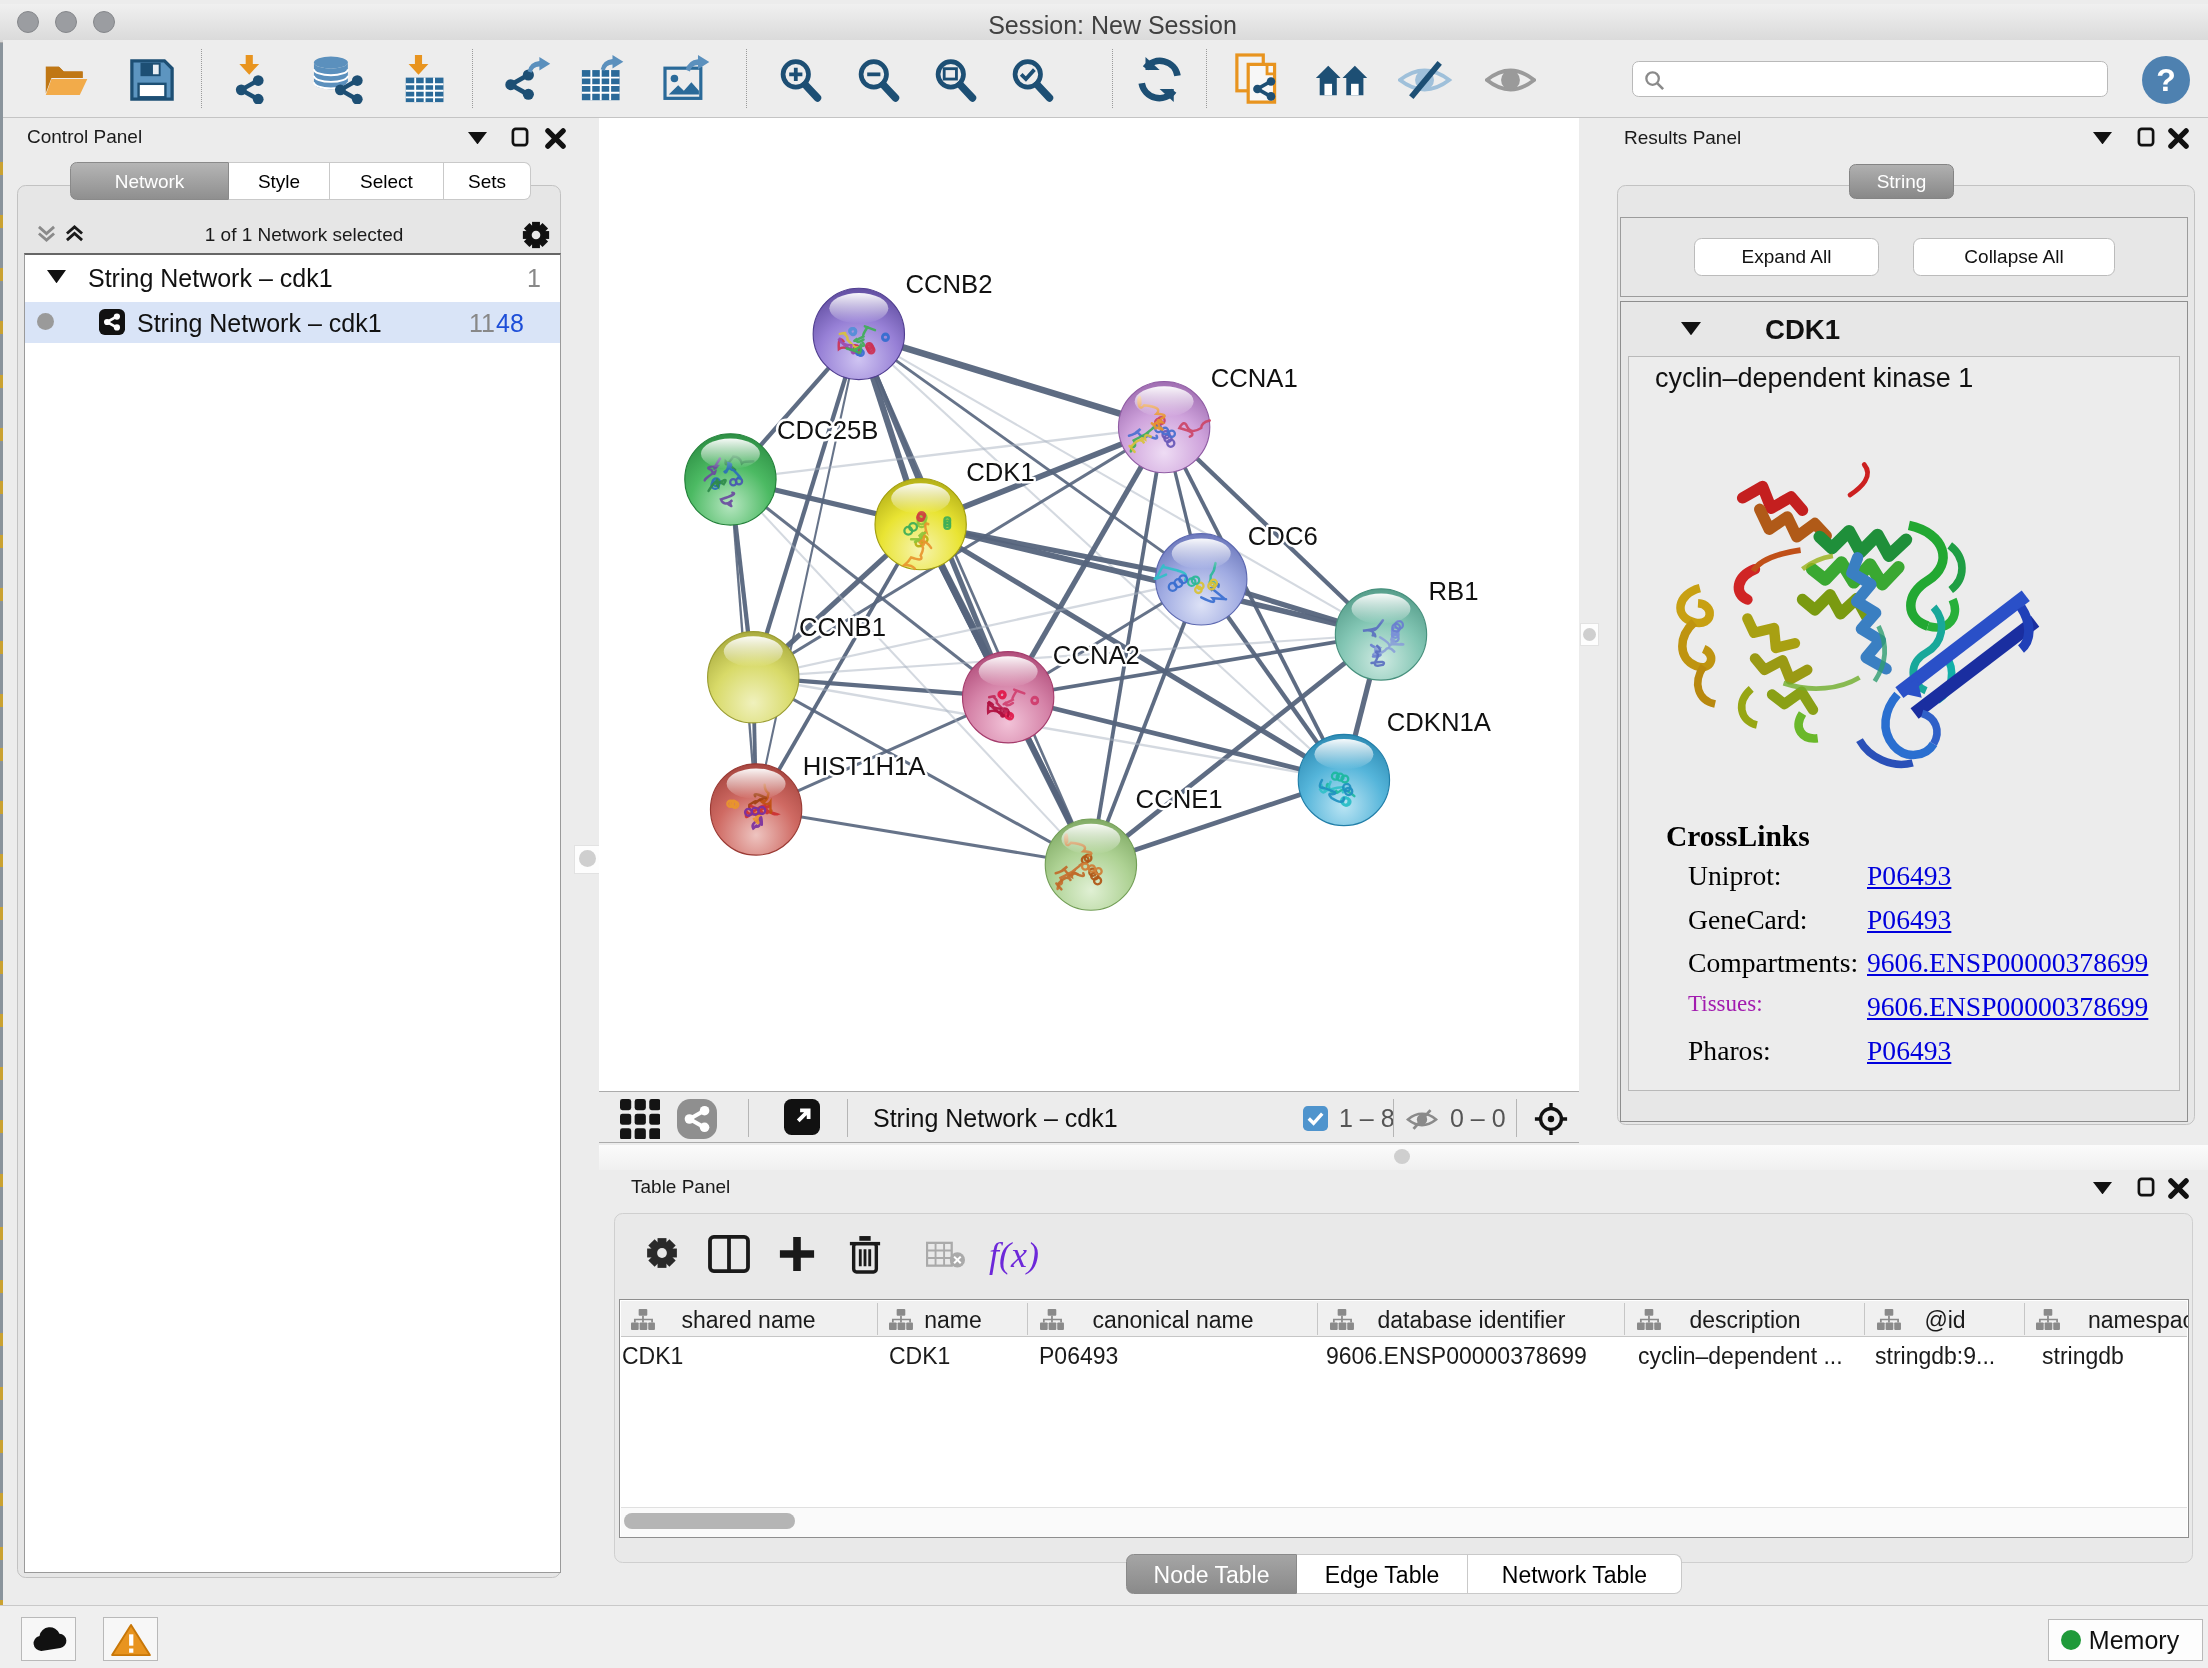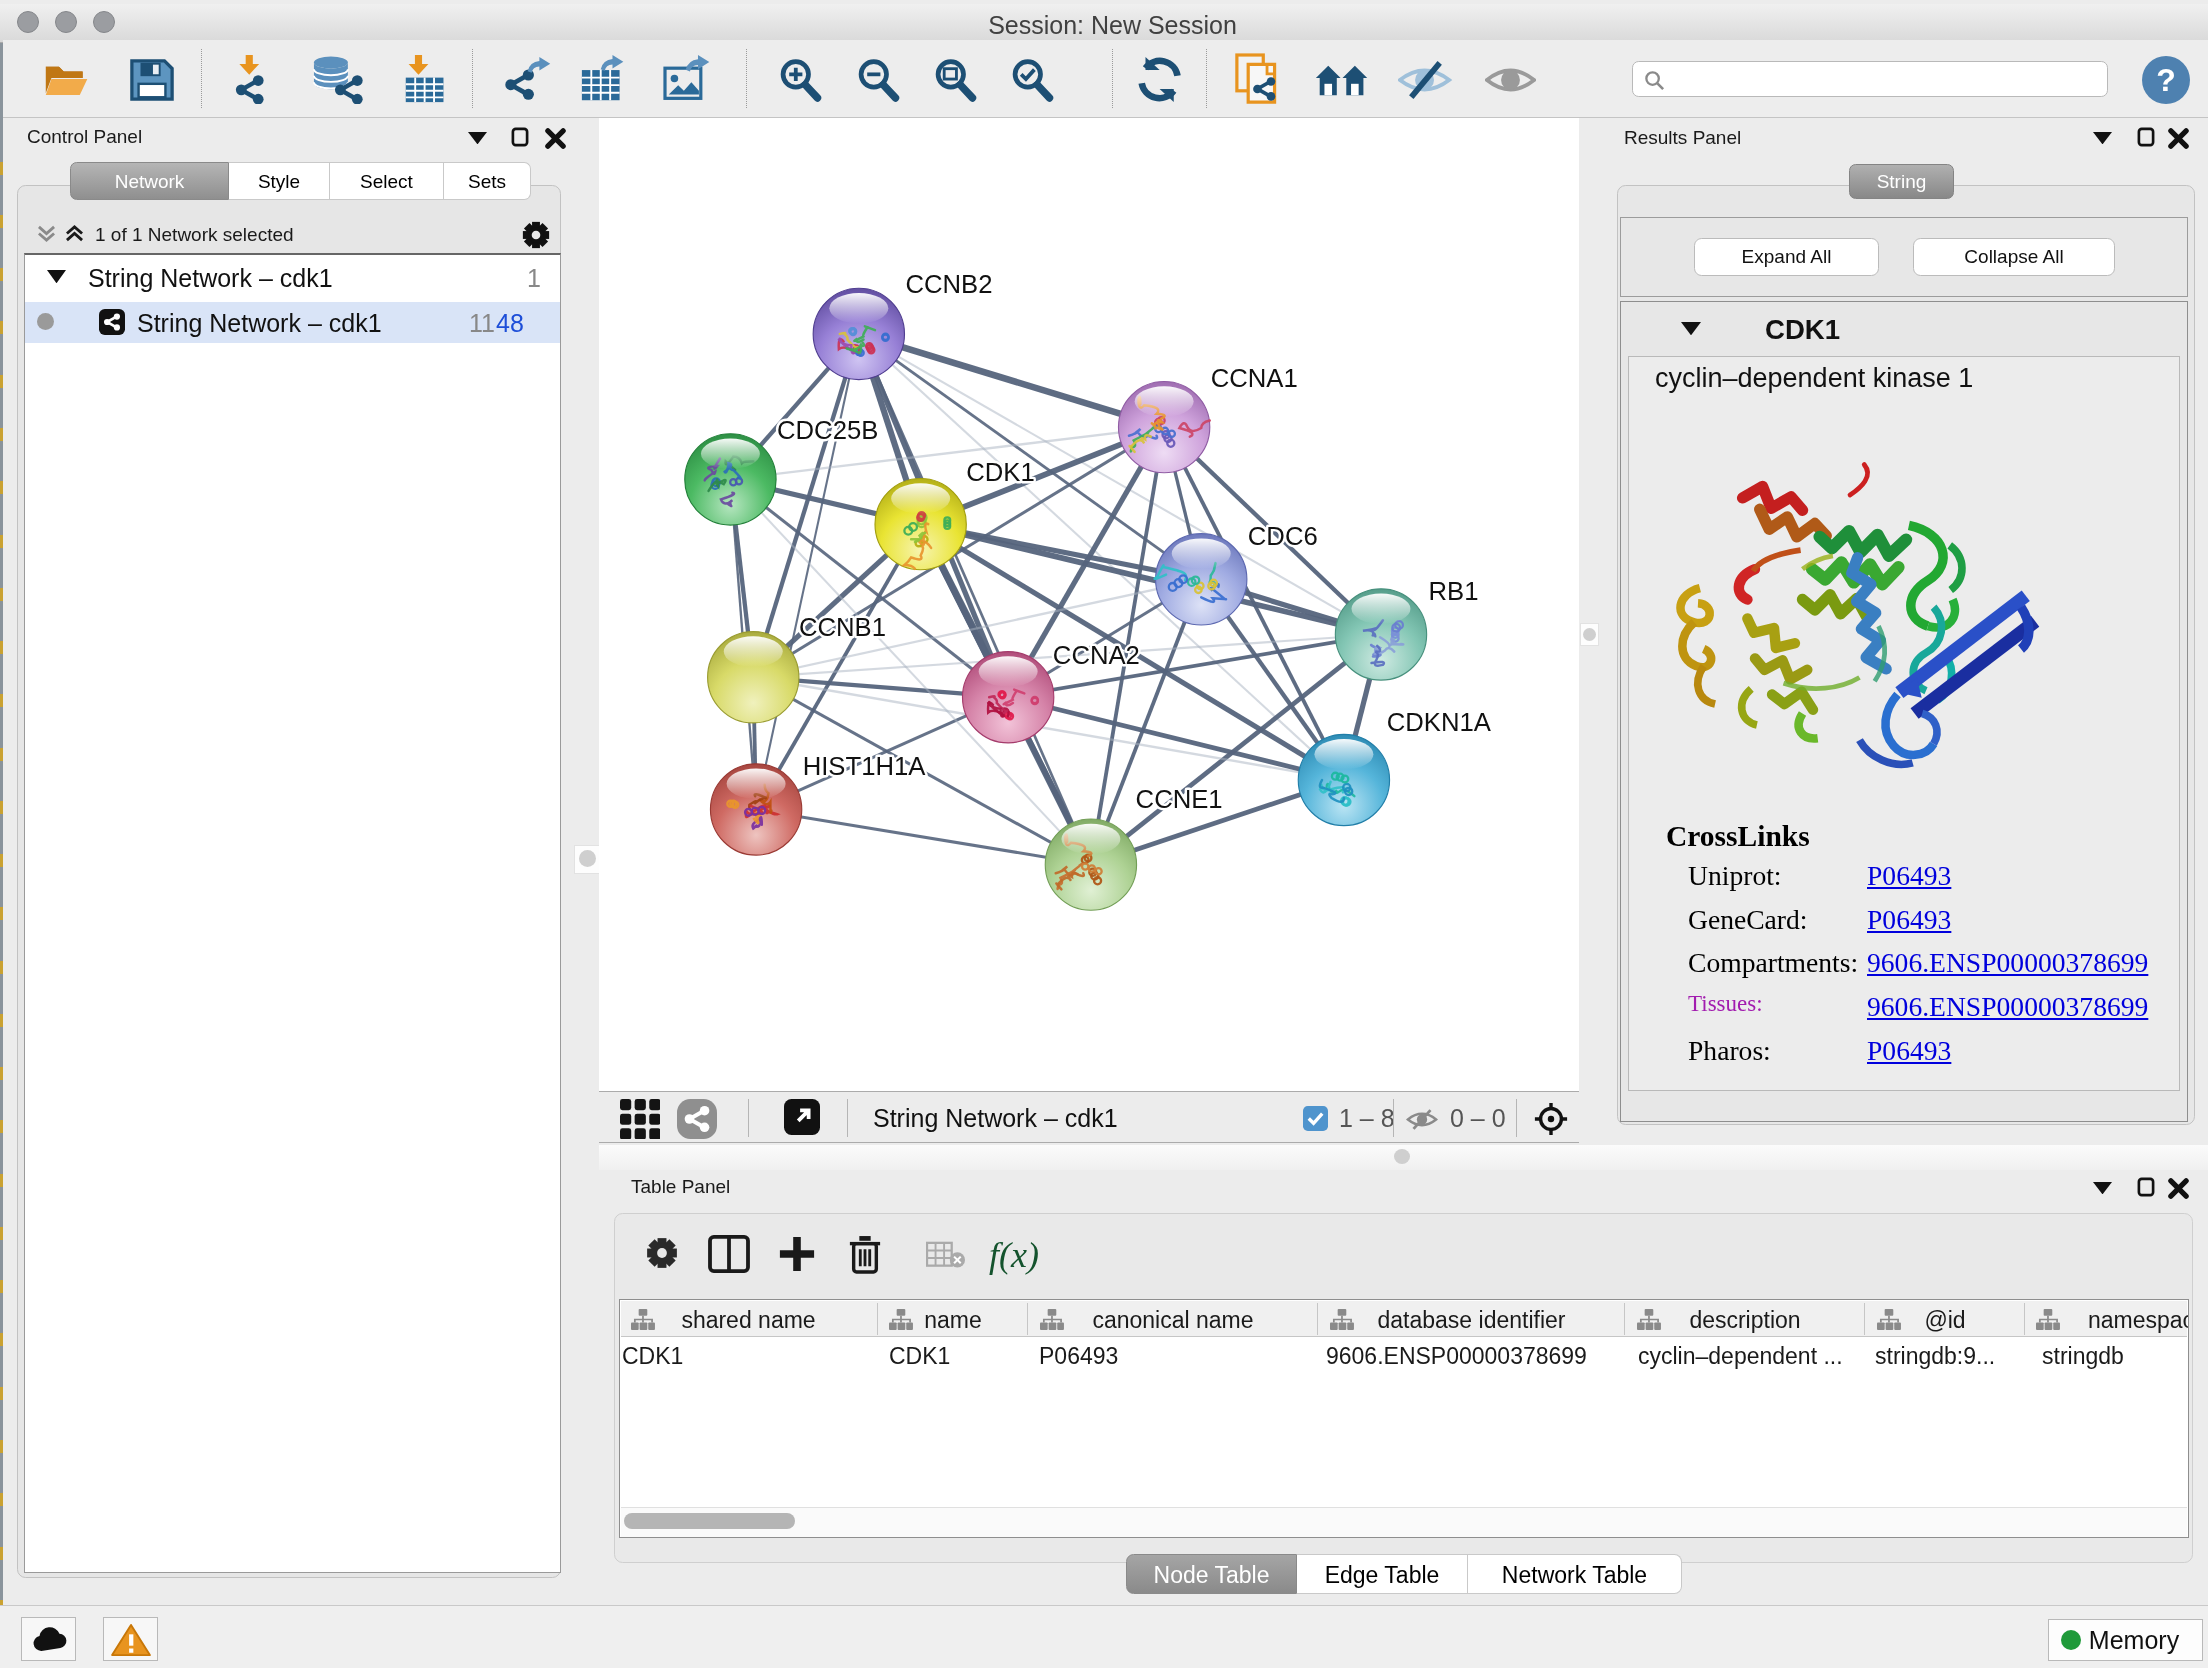--- a/index.html
+++ b/index.html
@@ -196,21 +196,21 @@
 <div style="width:101px;background:#fff;text-align:center;line-height:38px;border:1px solid #c9c9c9;border-left:none">Style</div>
 <div style="width:114px;background:#fff;text-align:center;line-height:38px;border:1px solid #c9c9c9;border-left:none">Select</div>
 <div style="width:87px;background:#fff;border-radius:0 6.7px 6.7px 0;text-align:center;line-height:38px;border:1px solid #c9c9c9;border-left:none">Sets</div>
 </div>
 <svg style="position:absolute;left:37px;top:225px" width="19" height="17" viewBox="0 0 20 18">
     <path d="M2 2 L10 9 L18 2 M2 9 L10 16 L18 9" fill="none" stroke="#8a8a8a" stroke-width="3"></path>
   </svg>
 <svg style="position:absolute;left:65px;top:225px" width="19" height="17" viewBox="0 0 20 18">
     <path d="M2 16 L10 9 L18 16 M2 9 L10 2 L18 9" fill="none" stroke="#1a1a1a" stroke-width="3"></path>
   </svg>
-<div class="abs t20" style="left:95px;top:224px;width:418px;text-align:left">1 of 1 Network selected</div>
+<div class="abs t20" style="left:95px;top:224px;width:418px;text-align:center">1 of 1 Network selected</div>
 <svg style="position:absolute;left:521px;top:220px" width="30" height="30" viewBox="0 0 32 32">
     <circle cx="16" cy="16" r="10.5" fill="#111"></circle>
     <circle cx="16" cy="16" r="4.6" fill="#e8e8e8"></circle>
     <rect x="-3" y="-4.2" width="6" height="8.4" transform="translate(27.0,16.0) rotate(0)" fill="#111"></rect>
     <rect x="-3" y="-4.2" width="6" height="8.4" transform="translate(23.8,23.8) rotate(45)" fill="#111"></rect>
     <rect x="-3" y="-4.2" width="6" height="8.4" transform="translate(16.0,27.0) rotate(90)" fill="#111"></rect>
     <rect x="-3" y="-4.2" width="6" height="8.4" transform="translate(8.2,23.8) rotate(135)" fill="#111"></rect>
     <rect x="-3" y="-4.2" width="6" height="8.4" transform="translate(5.0,16.0) rotate(180)" fill="#111"></rect>
     <rect x="-3" y="-4.2" width="6" height="8.4" transform="translate(8.2,8.2) rotate(225)" fill="#111"></rect>
     <rect x="-3" y="-4.2" width="6" height="8.4" transform="translate(16.0,5.0) rotate(270)" fill="#111"></rect>
@@ -674,21 +674,21 @@
     <line x1="2" y1="10" x2="34" y2="10" stroke="#1a1a1a" stroke-width="3.6"></line>
     <rect x="12" y="2" width="12" height="5" fill="#1a1a1a"></rect>
     <path d="M13 16 v18 M18 16 v18 M23 16 v18" stroke="#1a1a1a" stroke-width="3"></path>
   </svg>
 <svg class="abs" style="left:926px;top:1240px" width="40" height="28.5" viewBox="0 0 42 30">
     <rect x="1" y="3" width="26" height="24" fill="none" stroke="#aaa" stroke-width="2.4"></rect>
     <path d="M1 11 h26 M1 19 h26 M10 3 v24 M19 3 v24" stroke="#aaa" stroke-width="2"></path>
     <circle cx="33" cy="21" r="8" fill="#aaa"></circle>
     <path d="M29.5 17.5 l7 7 M36.5 17.5 l-7 7" stroke="#fff" stroke-width="2.2"></path>
   </svg>
-<div class="abs" style="left:989px;top:1234px;font-family:'Liberation Serif',serif;font-style:italic;font-size:36px;color:#14532d">f(x)</div>
+<div class="abs" style="left:989px;top:1234px;font-family:'Liberation Serif',serif;font-style:italic;font-size:36px;color:#6d28d9">f(x)</div>
 <div class="abs" style="left:619px;top:1299px;width:1570px;height:239px;background:#fff;border:1.9px solid #8e8e8e"></div>
 <div class="abs" style="left:621px;top:1301px;width:1566px;height:36px;background:#f0f0f0;border-bottom:1px solid #c6c6c6"></div>
 <div class="abs" style="left:619px;top:1303px;width:259px;height:32px;border-right:1px solid #c6c6c6"></div>
 <div class="abs" style="left:619px;top:1307px;width:259px;text-align:center;font-size:23px;color:#1a1a1a;white-space:nowrap">shared name</div>
 <svg style="position:absolute;left:630px;top:1308px" width="25" height="23" viewBox="0 0 26 24">
     <rect x="9" y="1" width="9" height="7" rx="1" fill="#8a8a8a"></rect>
     <rect x="1" y="15" width="8" height="8" rx="1" fill="#8a8a8a"></rect>
     <rect x="10" y="15" width="8" height="8" rx="1" fill="#8a8a8a"></rect>
     <rect x="19" y="15" width="7" height="8" rx="1" fill="#8a8a8a"></rect>
     <path d="M13.5 8 v4 M5 15 v-3 h18 v3 M13.5 12 v3" stroke="#8a8a8a" stroke-width="1.8" fill="none"></path>

